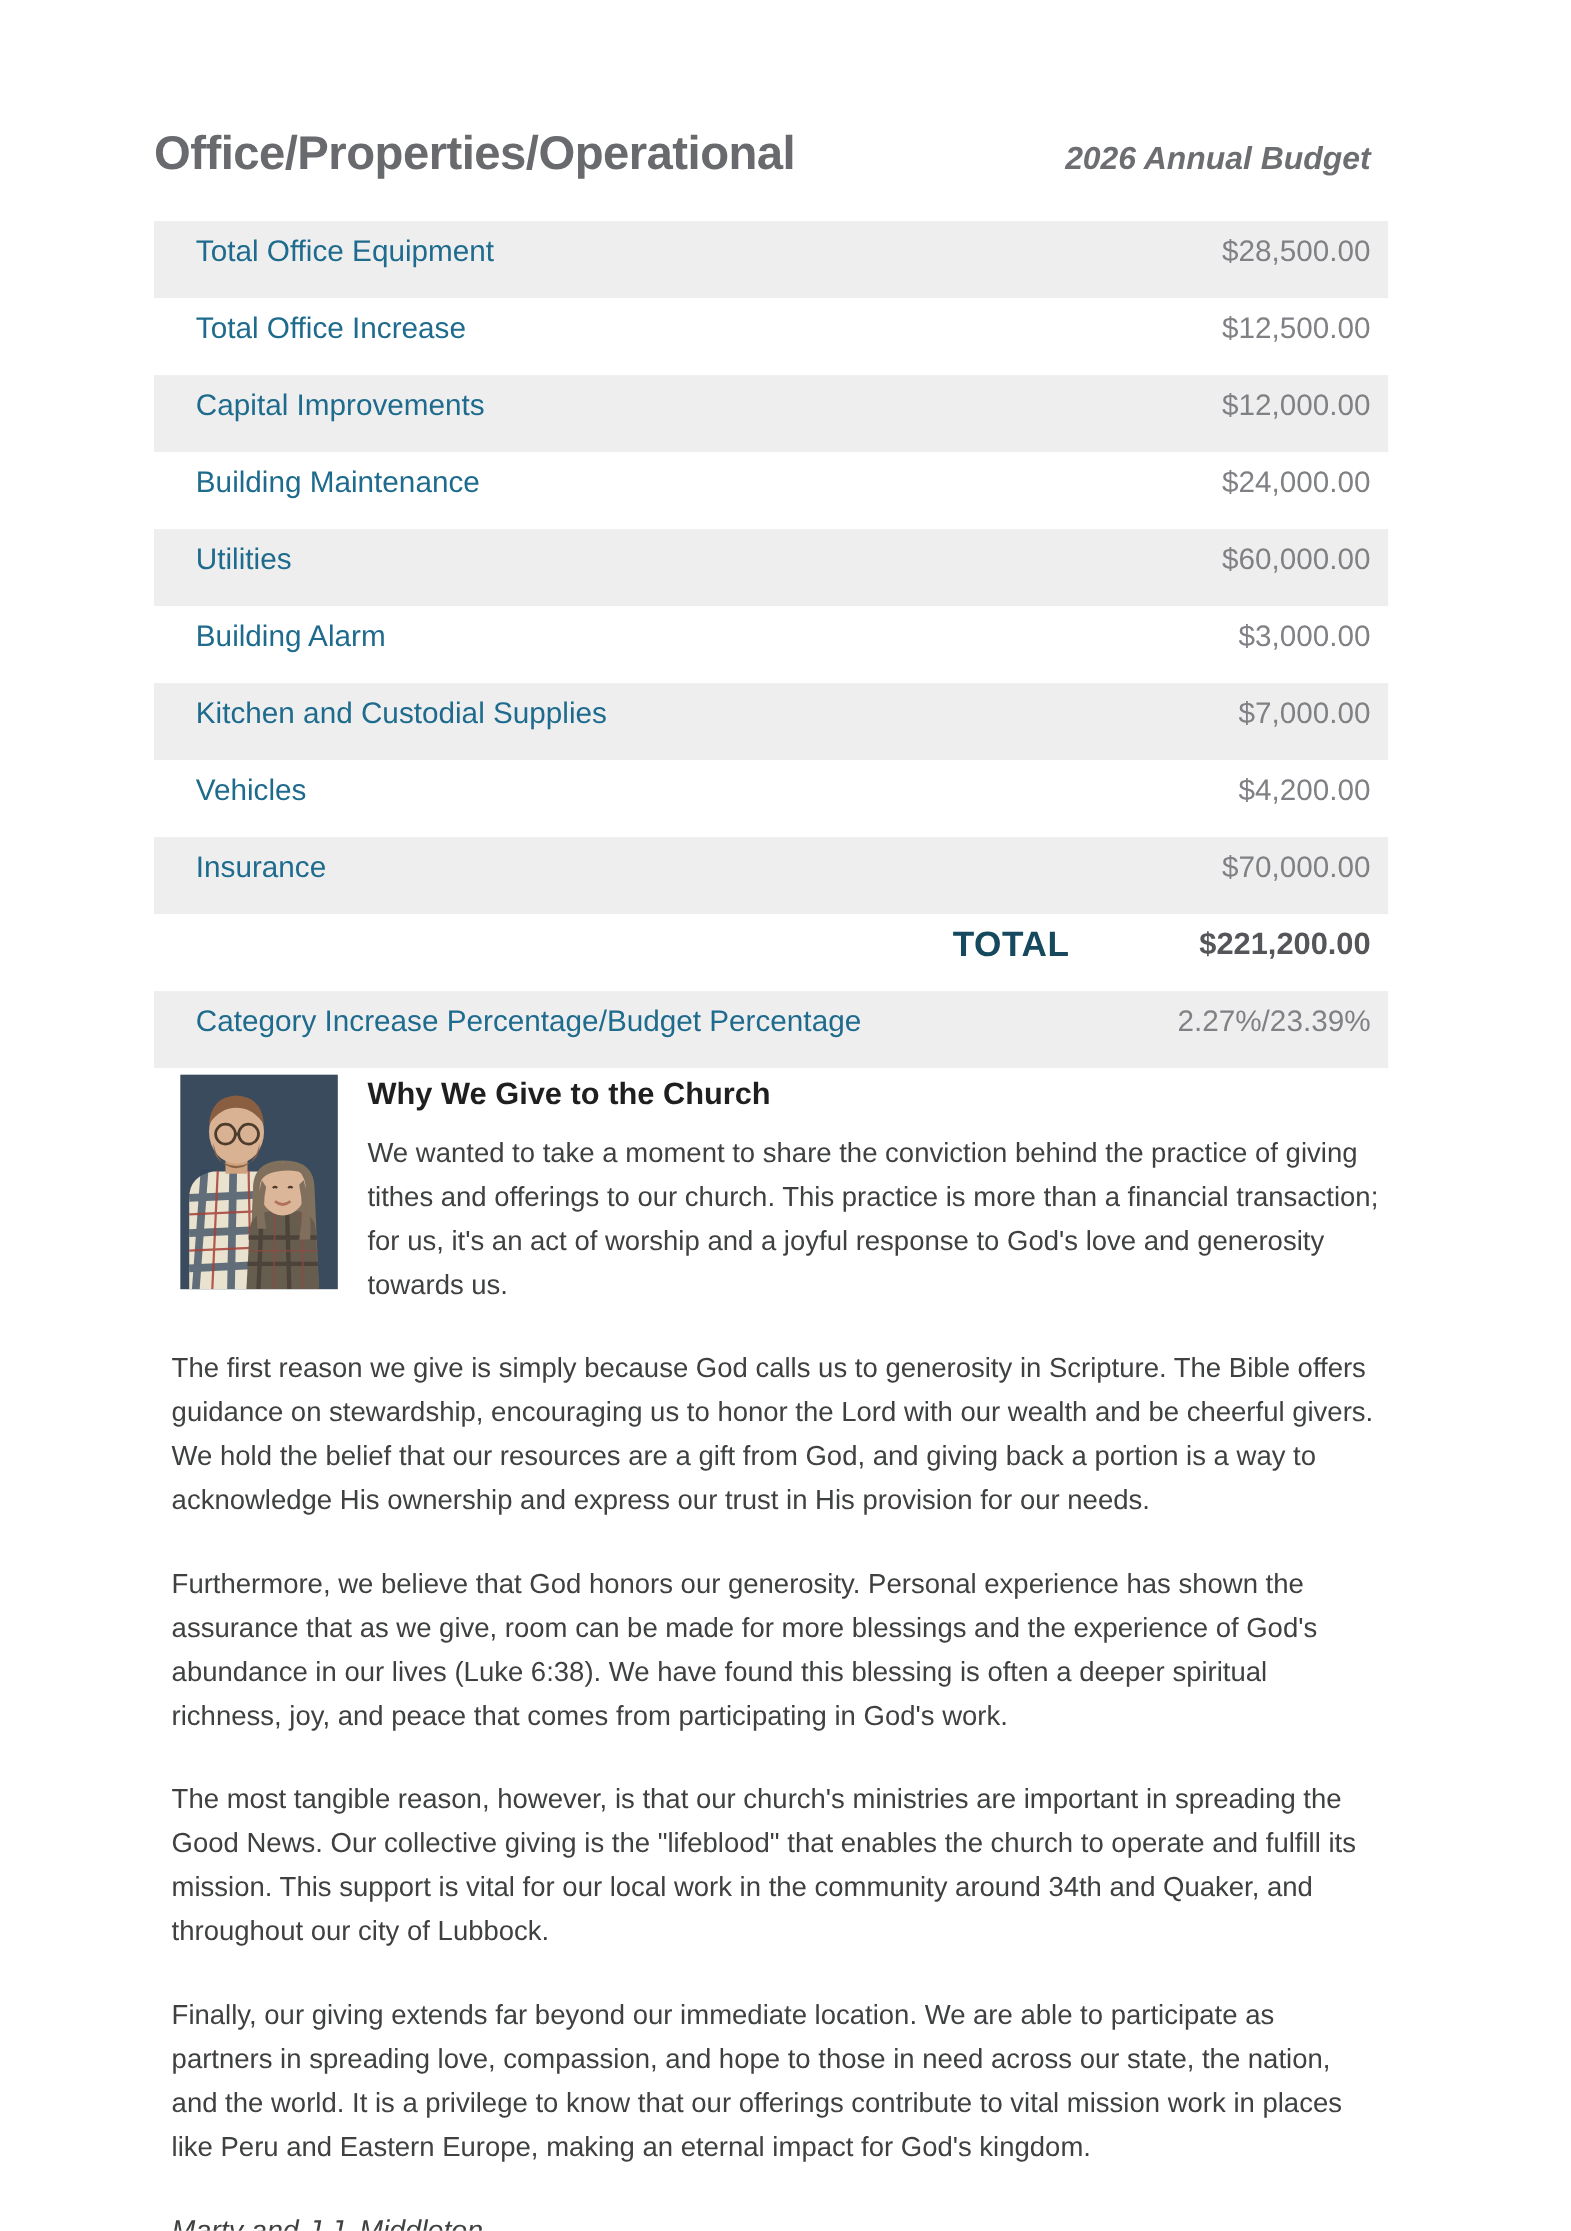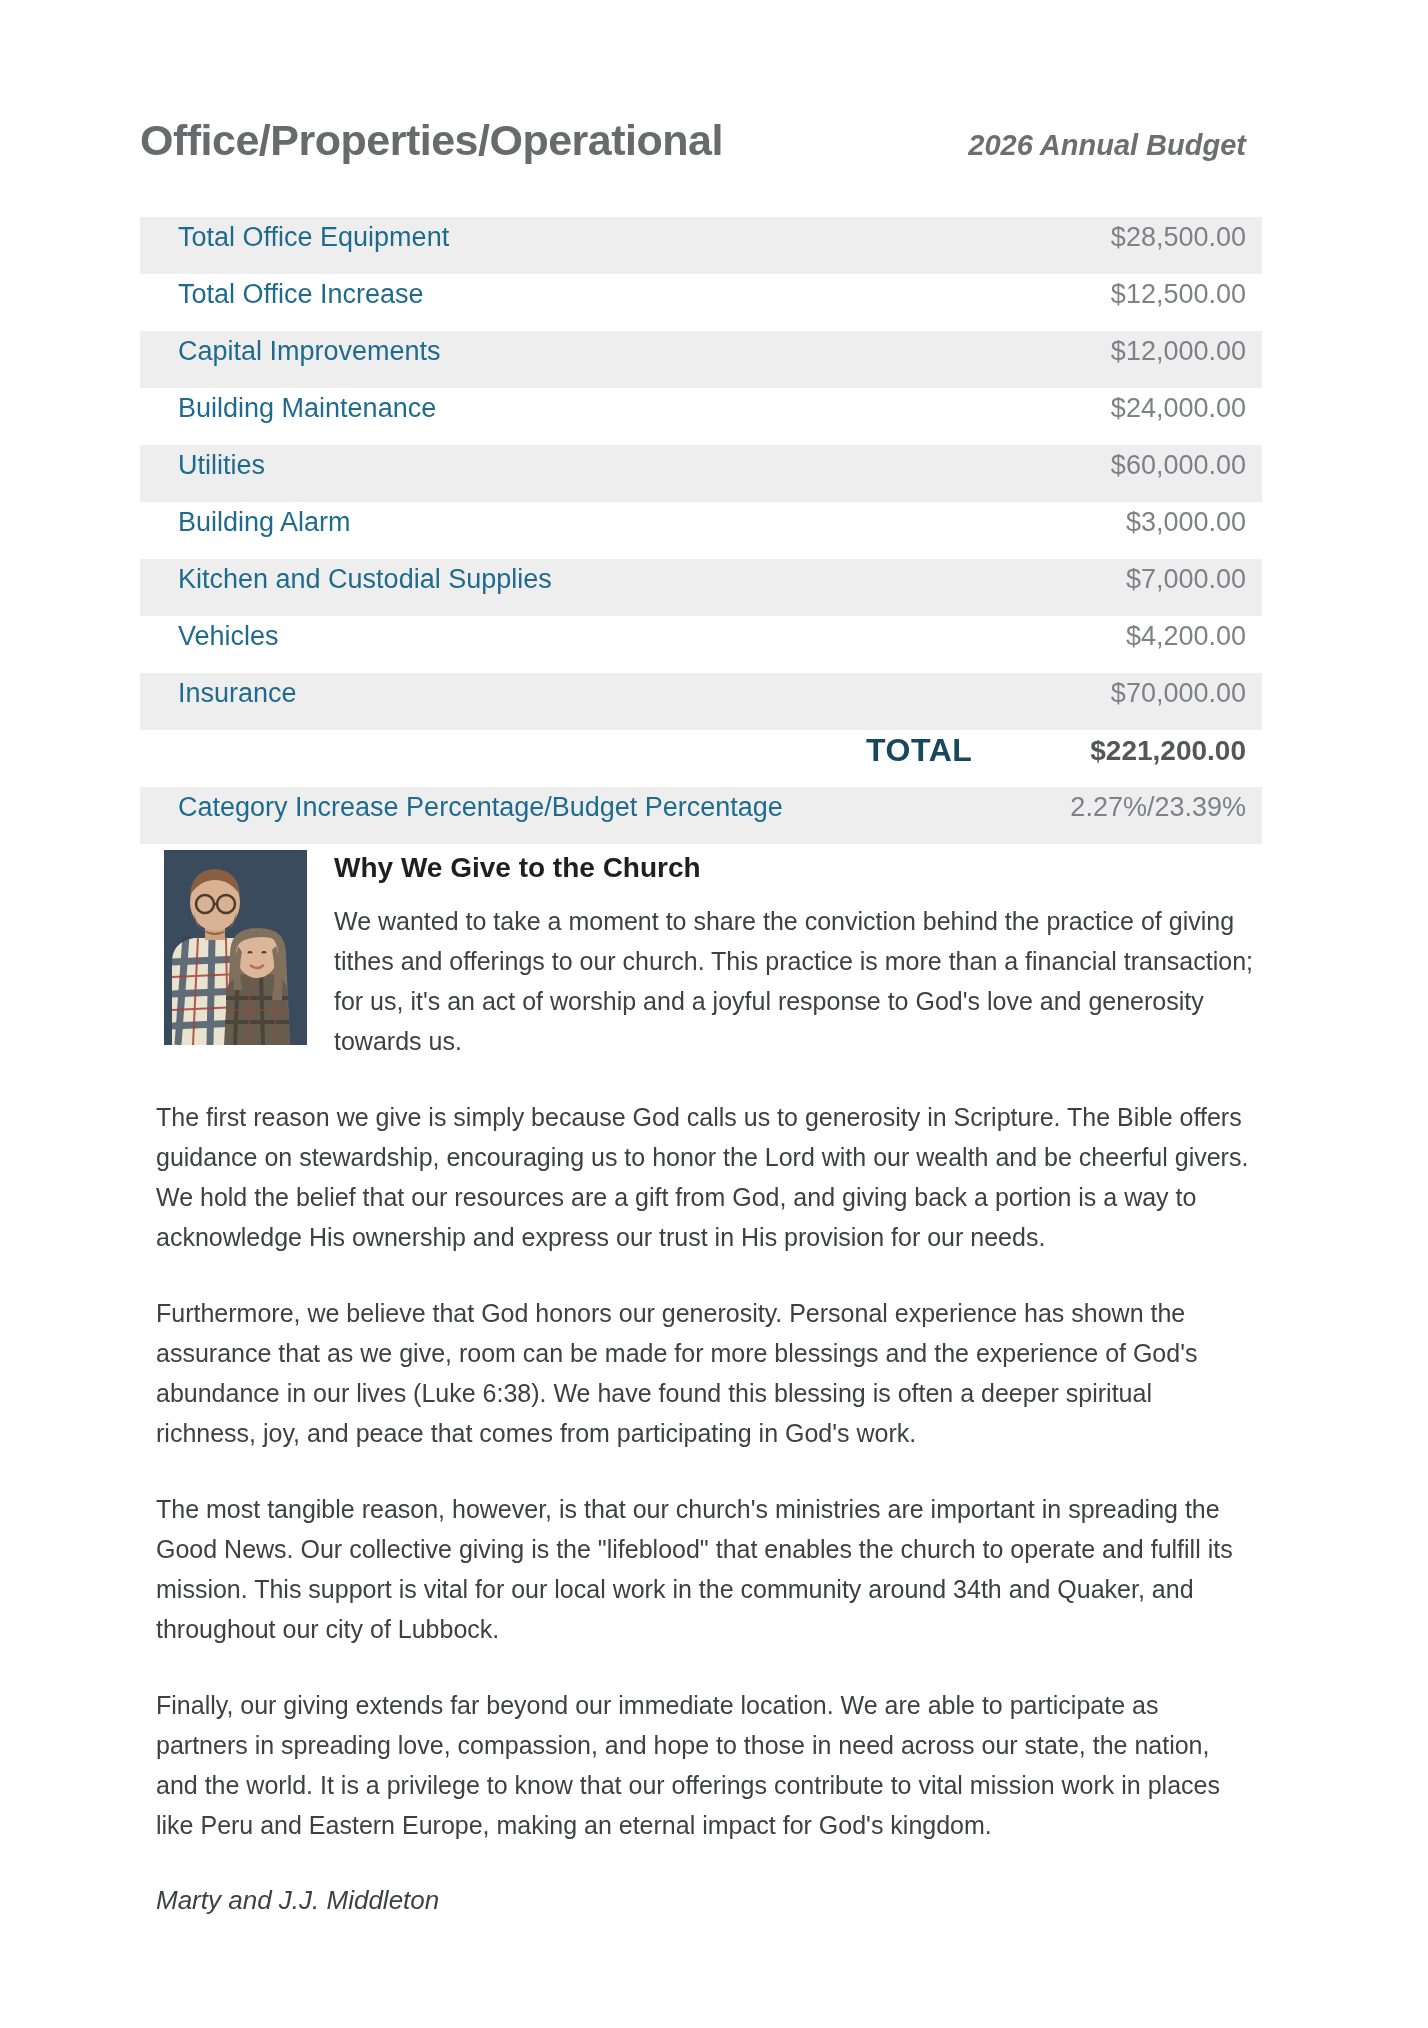--- a/index.html
+++ b/index.html
@@ -16,42 +16,42 @@
     height: 2028px;
     padding: 116px 166px 0 140px;
     overflow: hidden;
   }
 
   
   .header-row {
     display: flex;
     justify-content: space-between;
     align-items: baseline;
-    margin-bottom: 52px;
+    margin-bottom: 36px;
     padding-right: 16px;
   }
   .doc-title {
     font-size: 43px;
     font-weight: 700;
     color: #696a6d;
     letter-spacing: -0.5px;
   }
   .budget-label {
     font-size: 29px;
     font-weight: 700;
     font-style: italic;
     color: #6d6e71;
   }
 
   
   .budget-table { width: 1122px; }
   .t-row {
     display: flex;
     align-items: center;
-    height: 57px;
+    height: 70px;
     padding: 0 16px 16px 38px;
   }
   .t-row:nth-child(odd) { background: #eeeeef; }
   .t-label {
     flex: 1;
     font-size: 27px;
     color: #1e6b8d;
   }
   .t-amount {
     font-size: 27px;

